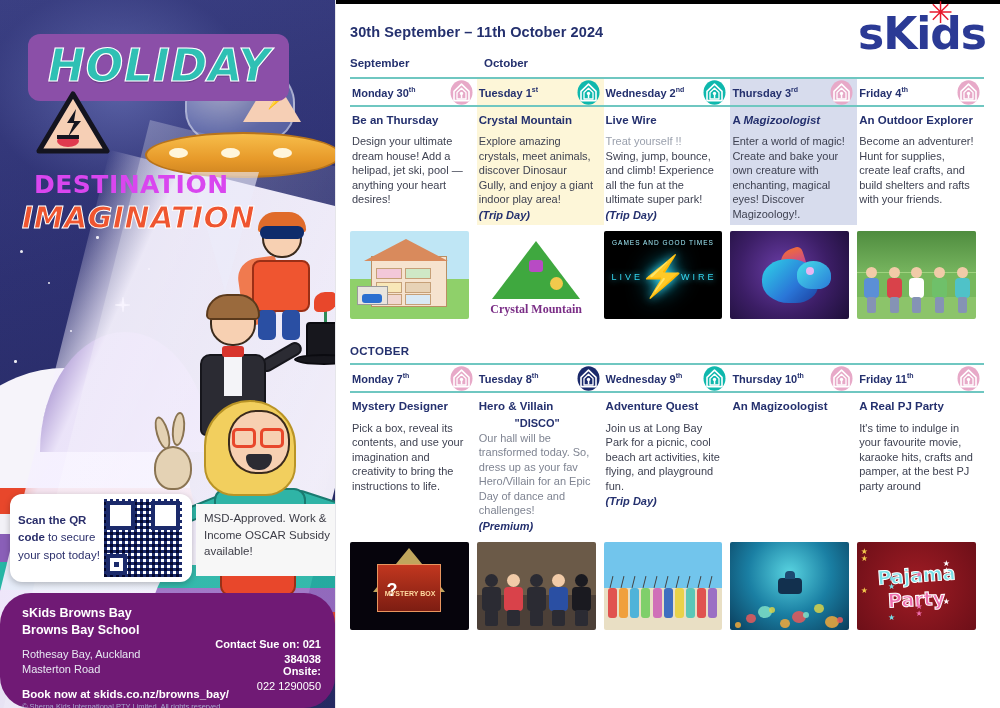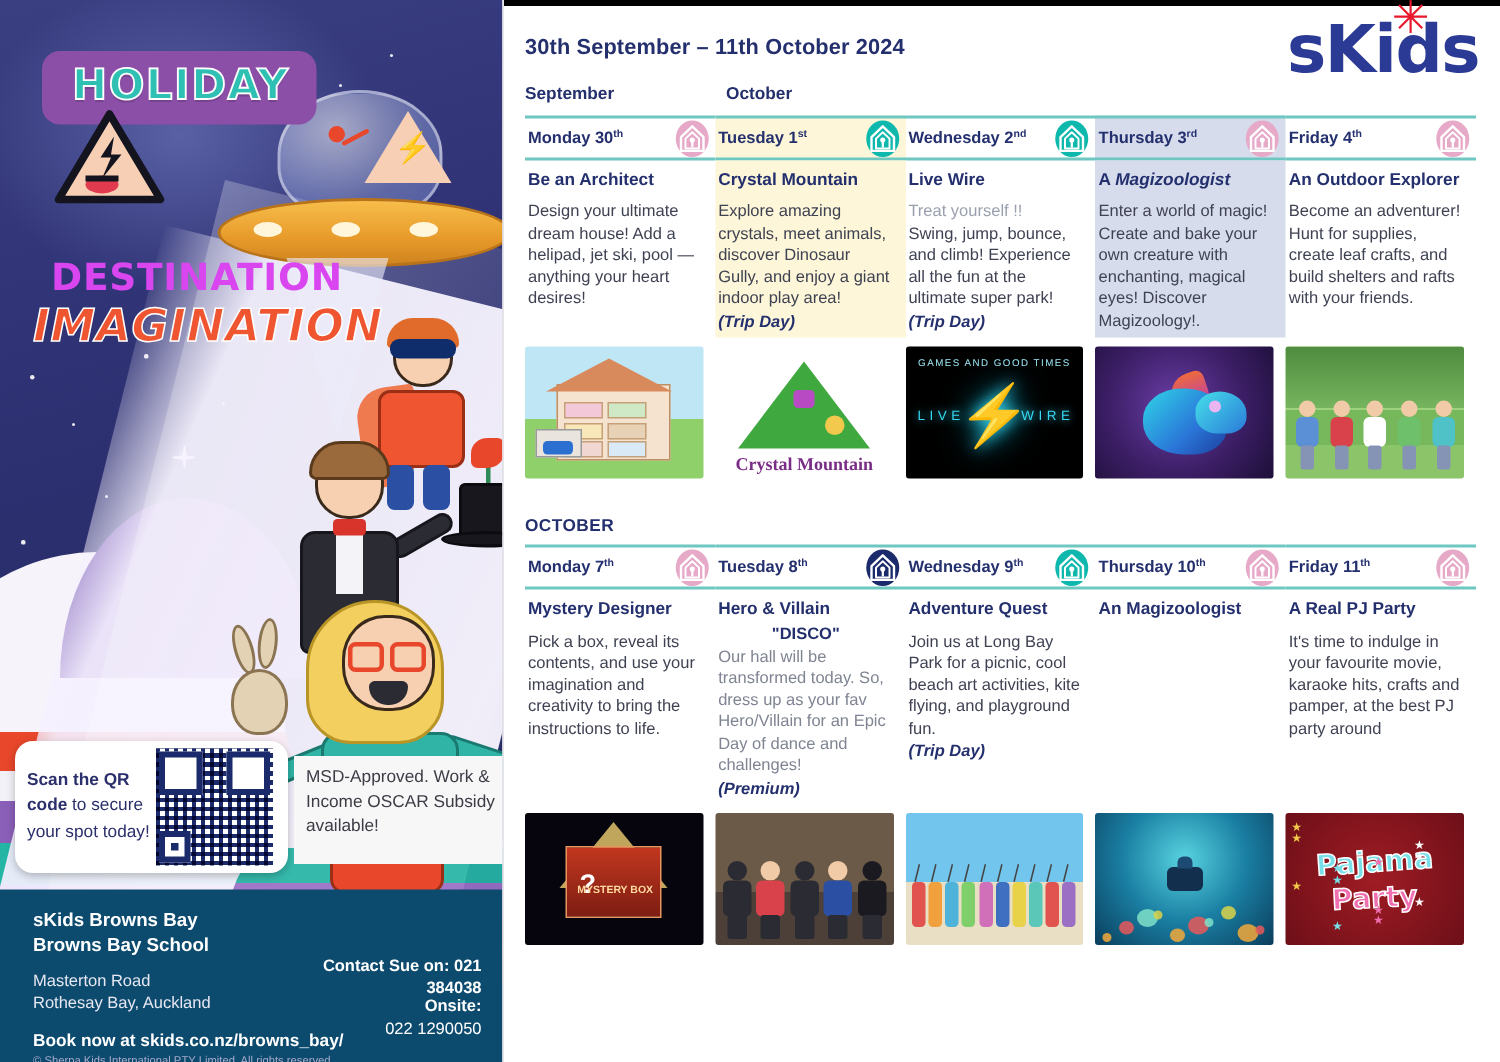--- a/index.html
+++ b/index.html
@@ -85,21 +85,21 @@
   }
 
   
   .title-wrap { position: absolute; left: 28px; top: 34px; }
   .holiday-bar {
     background: #8b4fa8; border-radius: 12px;
     padding: 6px 18px 10px 20px; display: inline-block;
   }
   .holiday-txt {
     font-family: "DejaVu Sans", sans-serif;
-    font-weight: 800; font-size: 28px;
+    font-weight: 800; font-style: italic; font-size: 44px;
     letter-spacing: 1px; color: #2fc0b4;
     -webkit-text-stroke: 1.2px #ffffff;
     text-shadow: 0 2px 0 rgba(0,0,0,.15);
   }
   .hq-row { position: relative; margin-top: -12px; height: 72px; }
   .tri-badge {
     position: absolute; left: 8px; top: 2px;
     width: 74px; height: 64px;
   }
   .hq-box {
@@ -244,21 +244,21 @@
   .msd-card {
     position: absolute; left: 196px; top: 504px;
     width: 142px; height: 72px;
     background: #f7f7f7; padding: 6px 8px;
     font-size: 11.5px; color: #3c3c46; line-height: 1.45;
   }
 
   
   .contact {
     position: absolute; left: 0; bottom: 0; width: 335px; height: 115px;
-    background: #0c4a6e; color: #ffffff; padding: 12px 14px 6px 22px;
+    background: #701a75; color: #ffffff; padding: 12px 14px 6px 22px; border-radius: 31px;
   }
   .contact .sch { font-weight: 700; font-size: 12.5px; line-height: 1.35; }
   .contact .addr { font-size: 11px; margin-top: 8px; line-height: 1.4; color:#e7e8f2; }
   .contact .book { font-weight: 700; font-size: 11.5px; margin-top: 10px; }
   .contact .rights { font-size: 7.5px; color:#a7abcd; margin-top: 2px; }
   .contact-right {
     position: absolute; right: 14px; top: 44px; text-align: right;
     font-size: 11px; line-height: 1.35;
   }
   .contact-right .lbl { font-weight: 700; }
@@ -543,22 +543,22 @@
     </div>
 
     <div class="msd-card">MSD-Approved. Work &amp; Income OSCAR Subsidy available!</div>
 
     <div class="contact">
       <div class="sch">
         <div>sKids Browns Bay</div>
         <div>Browns Bay  School</div>
       </div>
       <div class="addr">
+        <div>Rothesay Bay, Auckland</div>
         <div>Masterton Road</div>
-        <div>Rothesay Bay, Auckland</div>
       </div>
       <div class="book">Book now at skids.co.nz/browns_bay/</div>
       <div class="rights">© Sherpa Kids International PTY Limited. All rights reserved.</div>
       <div class="contact-right">
         <div class="lbl">Contact Sue on:  021</div>
         <div class="lbl">384038</div>
       </div>
       <div class="contact-right2">
         <div class="lbl">Onsite:</div>
         <div>022 1290050</div>
@@ -588,21 +588,21 @@
                 <svg viewBox="0 0 23 25" width="23" height="25">
                   <ellipse cx="11.5" cy="12.5" rx="11" ry="12.2" fill="#e7a9c8"></ellipse>
                   <path d="M11.5 4.2 L19 11.4 V20.6 H4 V11.4 Z" fill="none" stroke="#ffffff" stroke-width="1.6" stroke-linejoin="round"></path>
                   <path d="M11.5 8.2 L16 12.4 V19 H7 V12.4 Z" fill="none" stroke="#ffffff" stroke-width="1.3" stroke-linejoin="round"></path>
                   <circle cx="11.5" cy="13.4" r="1.7" fill="#ffffff"></circle>
                   <rect x="10.8" y="14.3" width="1.5" height="4" fill="#ffffff"></rect>
                 </svg>
               </div>
             </div>
             <div class="day-body">
-              <div class="act-title">Be an Architect</div>
+              <div class="act-title">Be an Thursday</div>
               <div class="act-desc">Design your ultimate dream house! Add a helipad, jet ski, pool — anything your heart desires!</div>
             </div>
           </div>
           <div class="day-col shade-yellow">
             <div class="day-head">
               <div class="day-name">Tuesday 1<sup>st</sup></div>
               <div class="badge">
                 <svg viewBox="0 0 23 25" width="23" height="25">
                   <ellipse cx="11.5" cy="12.5" rx="11" ry="12.2" fill="#0fb8ad"></ellipse>
                   <path d="M11.5 4.2 L19 11.4 V20.6 H4 V11.4 Z" fill="none" stroke="#ffffff" stroke-width="1.6" stroke-linejoin="round"></path>

